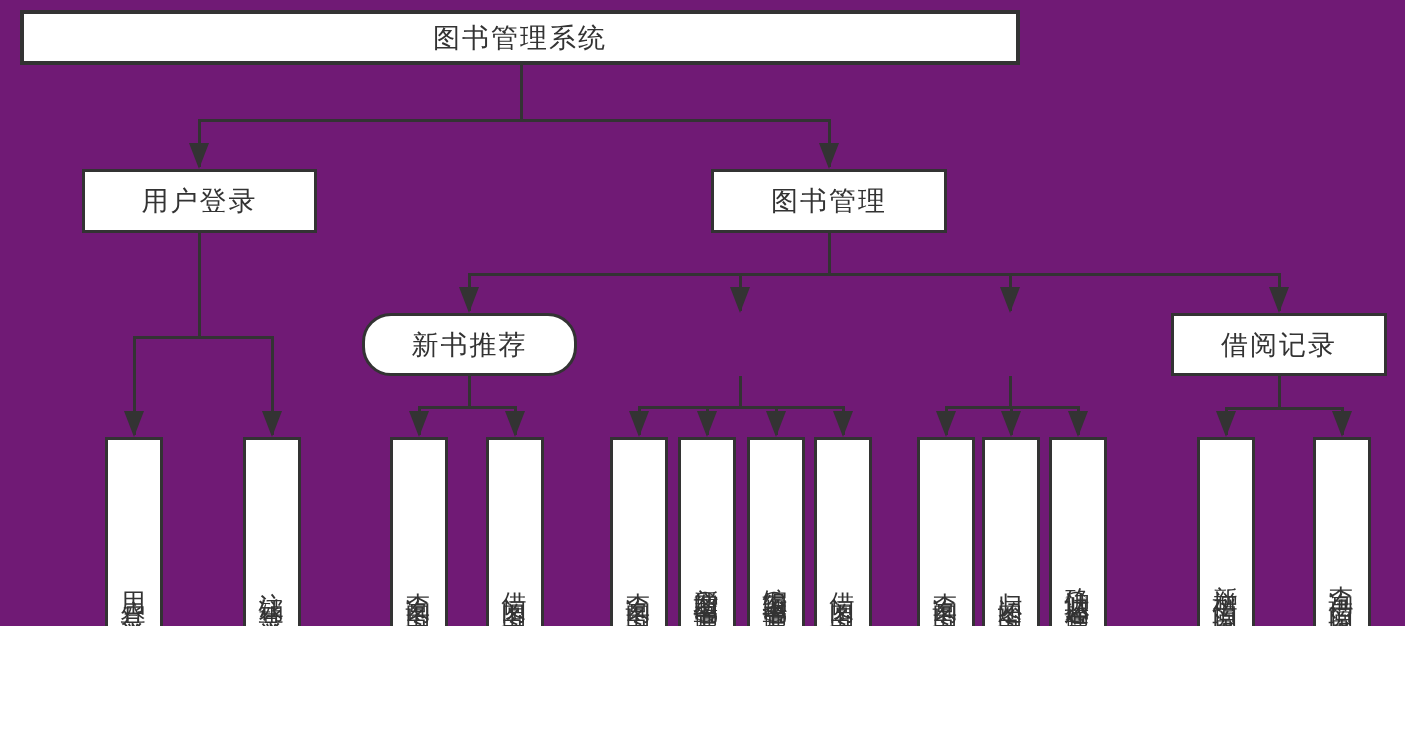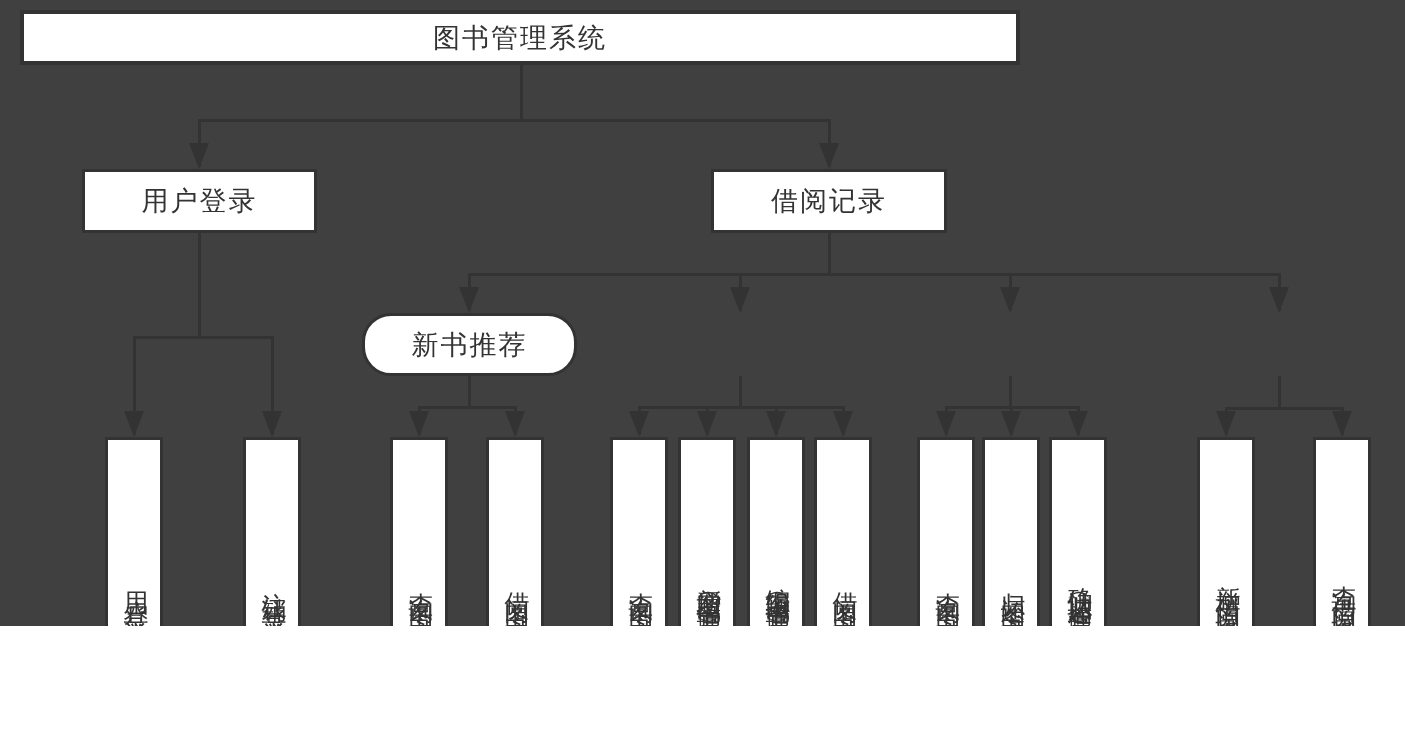--- a/index.html
+++ b/index.html
@@ -1,18 +1,18 @@
 <!DOCTYPE html>
 <html><head>
 <meta charset="utf-8">
 <style>
   html,body{margin:0;padding:0;background:#ffffff;}
   #canvas{
-    position:relative;width:1405px;height:626px;background:#404040;overflow:hidden;
-    font-family:Liberation Mono, monospace;color:#333333;
+    position:relative;width:1405px;height:626px;background:#701a75;overflow:hidden;
+    font-family:Liberation Sans, sans-serif;color:#333333;
   }
   
   .hbox{
     position:absolute;box-sizing:border-box;background:#ffffff;
     border:3px solid #333333;display:flex;align-items:center;justify-content:center;
     font-size:27px;letter-spacing:2px;color:#333333;z-index:2;
   }
   .root{border-width:4px;font-size:27px;}
   
   .vbox{
@@ -42,29 +42,32 @@
 
   <div class="hbox root" style="left:20px;top:10px;width:1000px;height:55px;">
     <span>图书管理系统</span>
   </div>
 
   <div class="hbox" style="left:82px;top:169px;width:235px;height:64px;">
     <span>用户登录</span>
   </div>
 
   <div class="hbox" style="left:711px;top:169px;width:236px;height:64px;">
-    <span>借阅记录</span>
+    <span>图书管理</span>
   </div>
 
   <div class="hbox" style="left:362px;top:313px;width:215px;height:63px;border-radius:29px;">
     <span>新书推荐</span>
   </div>
 
 
 
+  <div class="hbox" style="left:1171px;top:313px;width:216px;height:63px;">
+    <span>借阅记录</span>
+  </div>
 
   <div class="vbox" style="left:105px;">
     <span>用户登录</span>
   </div>
   <div class="vbox" style="left:243px;">
     <span>注销登录</span>
   </div>
 
   <div class="vbox" style="left:390px;">
     <span>查询图书</span>

